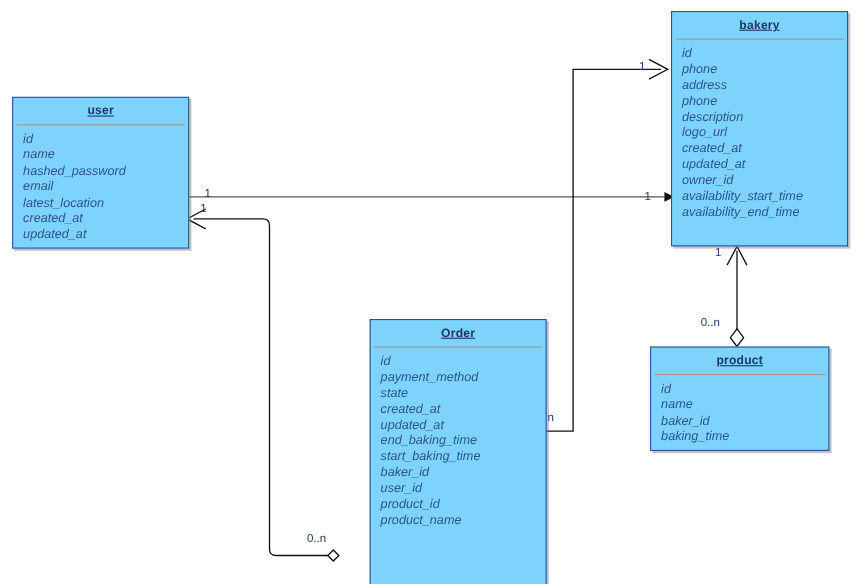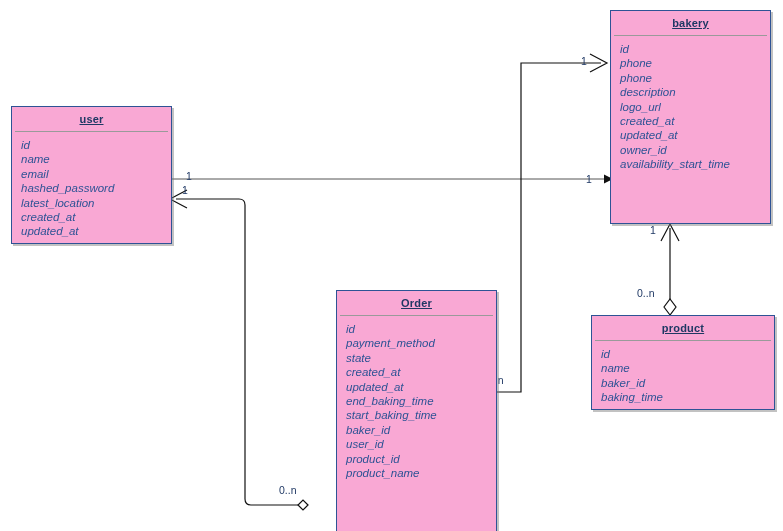--- a/index.html
+++ b/index.html
@@ -17,21 +17,21 @@
   #canvas {
     position: absolute;
     left: 0; top: 0;
     width: 783px;
     height: 531px;
   }
   
   .entity {
     position: absolute;
     box-sizing: border-box;
-    background: #f9a8d4;
+    background: #7dd3fc;
     border: 1px solid #2e5395;
     box-shadow: 2px 2px 0 0 rgba(120,120,120,0.45);
   }
   .entity-title {
     text-align: center;
     font-size: 11px;
     font-weight: bold;
     color: #1f3864;
     text-decoration: underline;
     padding: 6px 4px 6px 4px;
@@ -103,47 +103,49 @@
 
   <div class="mult" style="left:186px; top:170px;">1</div>
   <div class="mult" style="left:182px; top:184px;">1</div>
   <div class="mult" style="left:581px; top:55px;">1</div>
   <div class="mult" style="left:586px; top:173px;">1</div>
   <div class="mult" style="left:650px; top:224px;">1</div>
   <div class="mult" style="left:637px; top:287px;">0..n</div>
   <div class="mult" style="left:486px; top:374px;">0..n</div>
   <div class="mult" style="left:279px; top:484px;">0..n</div>
 
-  <div class="entity" style="left:11px; top:106px; width:161px; height:138px;">
+  <div class="entity" style="left:11px; top:88px; width:161px; height:138px;">
     <div class="entity-title">user</div>
     <div class="entity-sep"></div>
     <div class="entity-attrs">
       <div class="attr">id</div>
       <div class="attr">name</div>
+      <div class="attr">hashed_password</div>
       <div class="attr">email</div>
-      <div class="attr">hashed_password</div>
       <div class="attr">latest_location</div>
       <div class="attr">created_at</div>
       <div class="attr">updated_at</div>
     </div>
   </div>
 
   <div class="entity" style="left:610px; top:10px; width:161px; height:214px;">
     <div class="entity-title">bakery</div>
     <div class="entity-sep"></div>
     <div class="entity-attrs">
       <div class="attr">id</div>
       <div class="attr">phone</div>
+      <div class="attr">address</div>
       <div class="attr">phone</div>
       <div class="attr">description</div>
       <div class="attr">logo_url</div>
       <div class="attr">created_at</div>
       <div class="attr">updated_at</div>
       <div class="attr">owner_id</div>
       <div class="attr">availability_start_time</div>
+      <div class="attr">availability_end_time</div>
     </div>
   </div>
 
   <div class="entity" style="left:336px; top:290px; width:161px; height:256px;">
     <div class="entity-title">Order</div>
     <div class="entity-sep"></div>
     <div class="entity-attrs">
       <div class="attr">id</div>
       <div class="attr">payment_method</div>
       <div class="attr">state</div>
@@ -151,21 +153,21 @@
       <div class="attr">updated_at</div>
       <div class="attr">end_baking_time</div>
       <div class="attr">start_baking_time</div>
       <div class="attr">baker_id</div>
       <div class="attr">user_id</div>
       <div class="attr">product_id</div>
       <div class="attr">product_name</div>
     </div>
   </div>
 
-  <div class="entity" style="left:591px; top:315px; width:184px; height:95px;">
+  <div class="entity" style="left:591px; top:315px; width:163px; height:95px;">
     <div class="entity-title">product</div>
     <div class="entity-sep"></div>
     <div class="entity-attrs">
       <div class="attr">id</div>
       <div class="attr">name</div>
       <div class="attr">baker_id</div>
       <div class="attr">baking_time</div>
     </div>
   </div>
 

